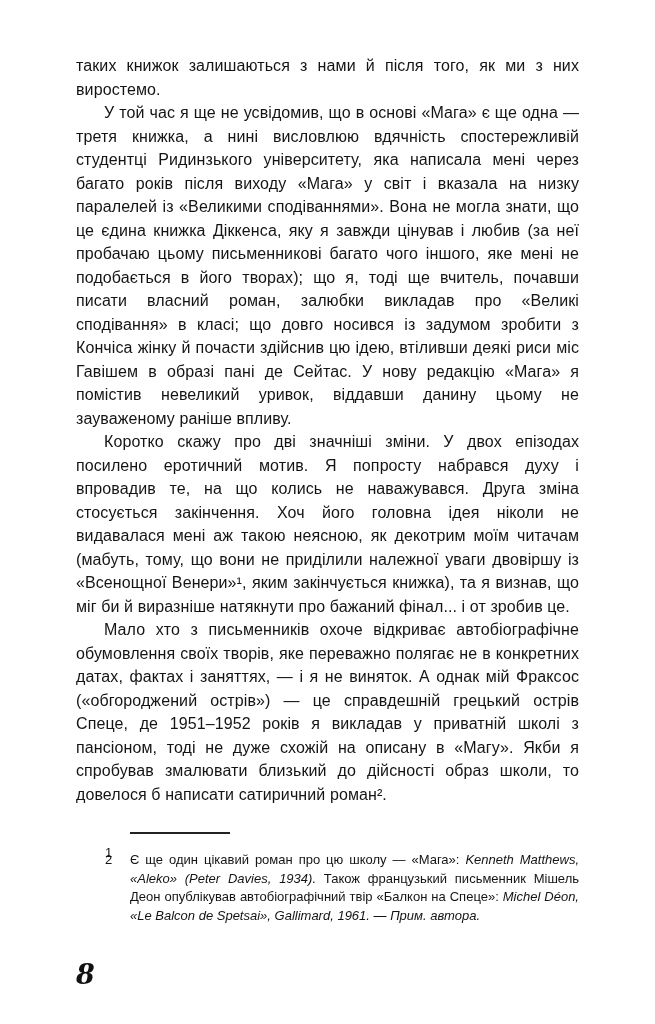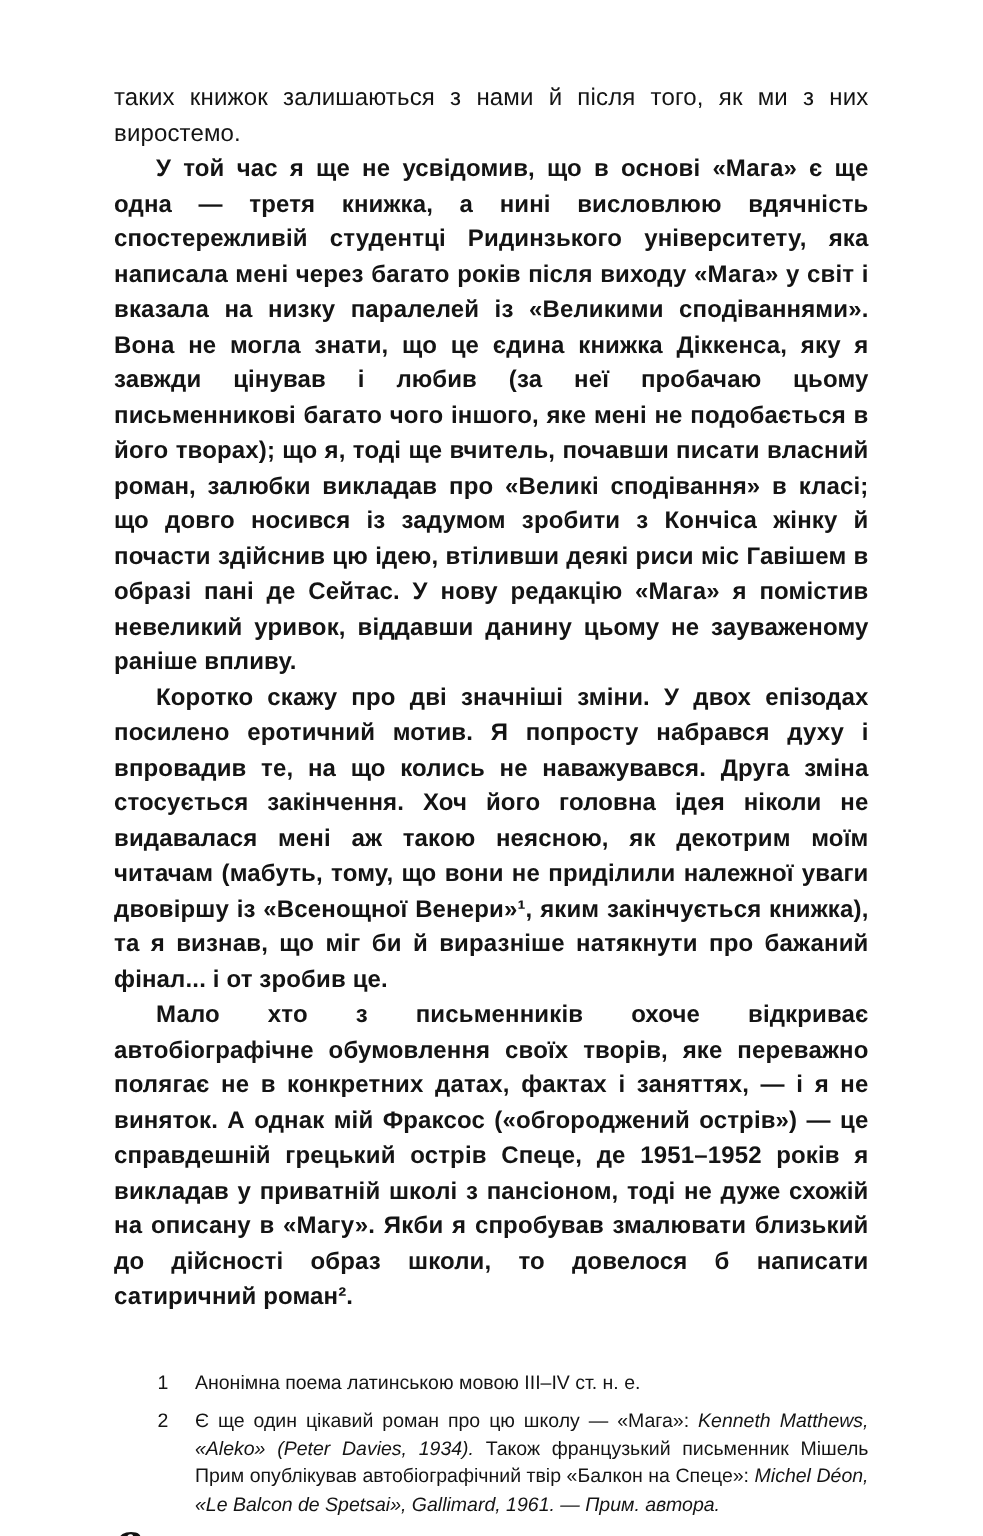--- a/index.html
+++ b/index.html
@@ -25,21 +25,20 @@
   .body-text p {
     margin: 0;
     font-size: 16px;
     line-height: 23.5px;
     text-align: justify;
     letter-spacing: 0.1px;
     hyphens: auto;
   }
   .body-text p.indent {
     text-indent: 28px;
-    font-weight: bold;
   }
   .footnote-separator {
     width: 100px;
     height: 2px;
     background: #222222;
     margin: 26px 0 10px 54px;
     border: none;
   }
   .footnotes {
     font-size: 13px;
@@ -81,23 +80,22 @@
     <p class="indent">У той час я ще не усвідомив, що в основі «Мага» є ще одна — третя книжка, а нині висловлюю вдячність спостережливій студентці Ридинзького університету, яка написала мені через багато років після виходу «Мага» у світ і вказала на низку паралелей із «Великими сподіваннями». Вона не могла знати, що це єдина книжка Діккенса, яку я завжди цінував і любив (за неї пробачаю цьому письменникові багато чого іншого, яке мені не подобається в його творах); що я, тоді ще вчитель, почавши писати власний роман, залюбки викладав про «Великі сподівання» в класі; що довго носився із задумом зробити з Кончіса жінку й почасти здійснив цю ідею, втіливши деякі риси міс Гавішем в образі пані де Сейтас. У нову редакцію «Мага» я помістив невеликий уривок, віддавши данину цьому не зауваженому раніше впливу.</p>
     <p class="indent">Коротко скажу про дві значніші зміни. У двох епізодах посилено еротичний мотив. Я попросту набрався духу і впровадив те, на що колись не наважувався. Друга зміна стосується закінчення. Хоч його головна ідея ніколи не видавалася мені аж такою неясною, як декотрим моїм читачам (мабуть, тому, що вони не приділили належної уваги двовіршу із «Всенощної Венери»¹, яким закінчується книжка), та я визнав, що міг би й виразніше натякнути про бажаний фінал... і от зробив це.</p>
     <p class="indent">Мало хто з письменників охоче відкриває автобіографічне обумовлення своїх творів, яке переважно полягає не в конкретних датах, фактах і заняттях, — і я не виняток. А однак мій Фраксос («обгороджений острів») — це справдешній грецький острів Спеце, де 1951–1952 років я викладав у приватній школі з пансіоном, тоді не дуже схожій на описану в «Магу». Якби я спробував змалювати близький до дійсності образ школи, то довелося б написати сатиричний роман².</p>
   </div>
 
   <div class="footnote-separator"></div>
 
   <div class="footnotes">
     <div class="footnote">
       <span class="fn-num">1</span>
-      <span>Анонімна поема латинською мовою III–IV ст. н. е.</span>
     </div>
     <div class="footnote">
       <span class="fn-num">2</span>
-      <span>Є ще один цікавий роман про цю школу — «Мага»: </span><span class="italic">Kenneth Matthews, «Aleko» (Peter Davies, 1934).</span><span> Також французький письменник Мішель Прим опублікував автобіографічний твір «Балкон на Спеце»: </span><span class="italic">Michel Déon, «Le Balcon de Spetsai», Gallimard, 1961. — Прим. автора.</span>
+      <span>Є ще один цікавий роман про цю школу — «Мага»: </span><span class="italic">Kenneth Matthews, «Aleko» (Peter Davies, 1934).</span><span> Також французький письменник Мішель Деон опублікував автобіографічний твір «Балкон на Спеце»: </span><span class="italic">Michel Déon, «Le Balcon de Spetsai», Gallimard, 1961. — Прим. автора.</span>
     </div>
   </div>
 
   <div class="page-number">8</div>
 
 </div>
 
 </body></html>

